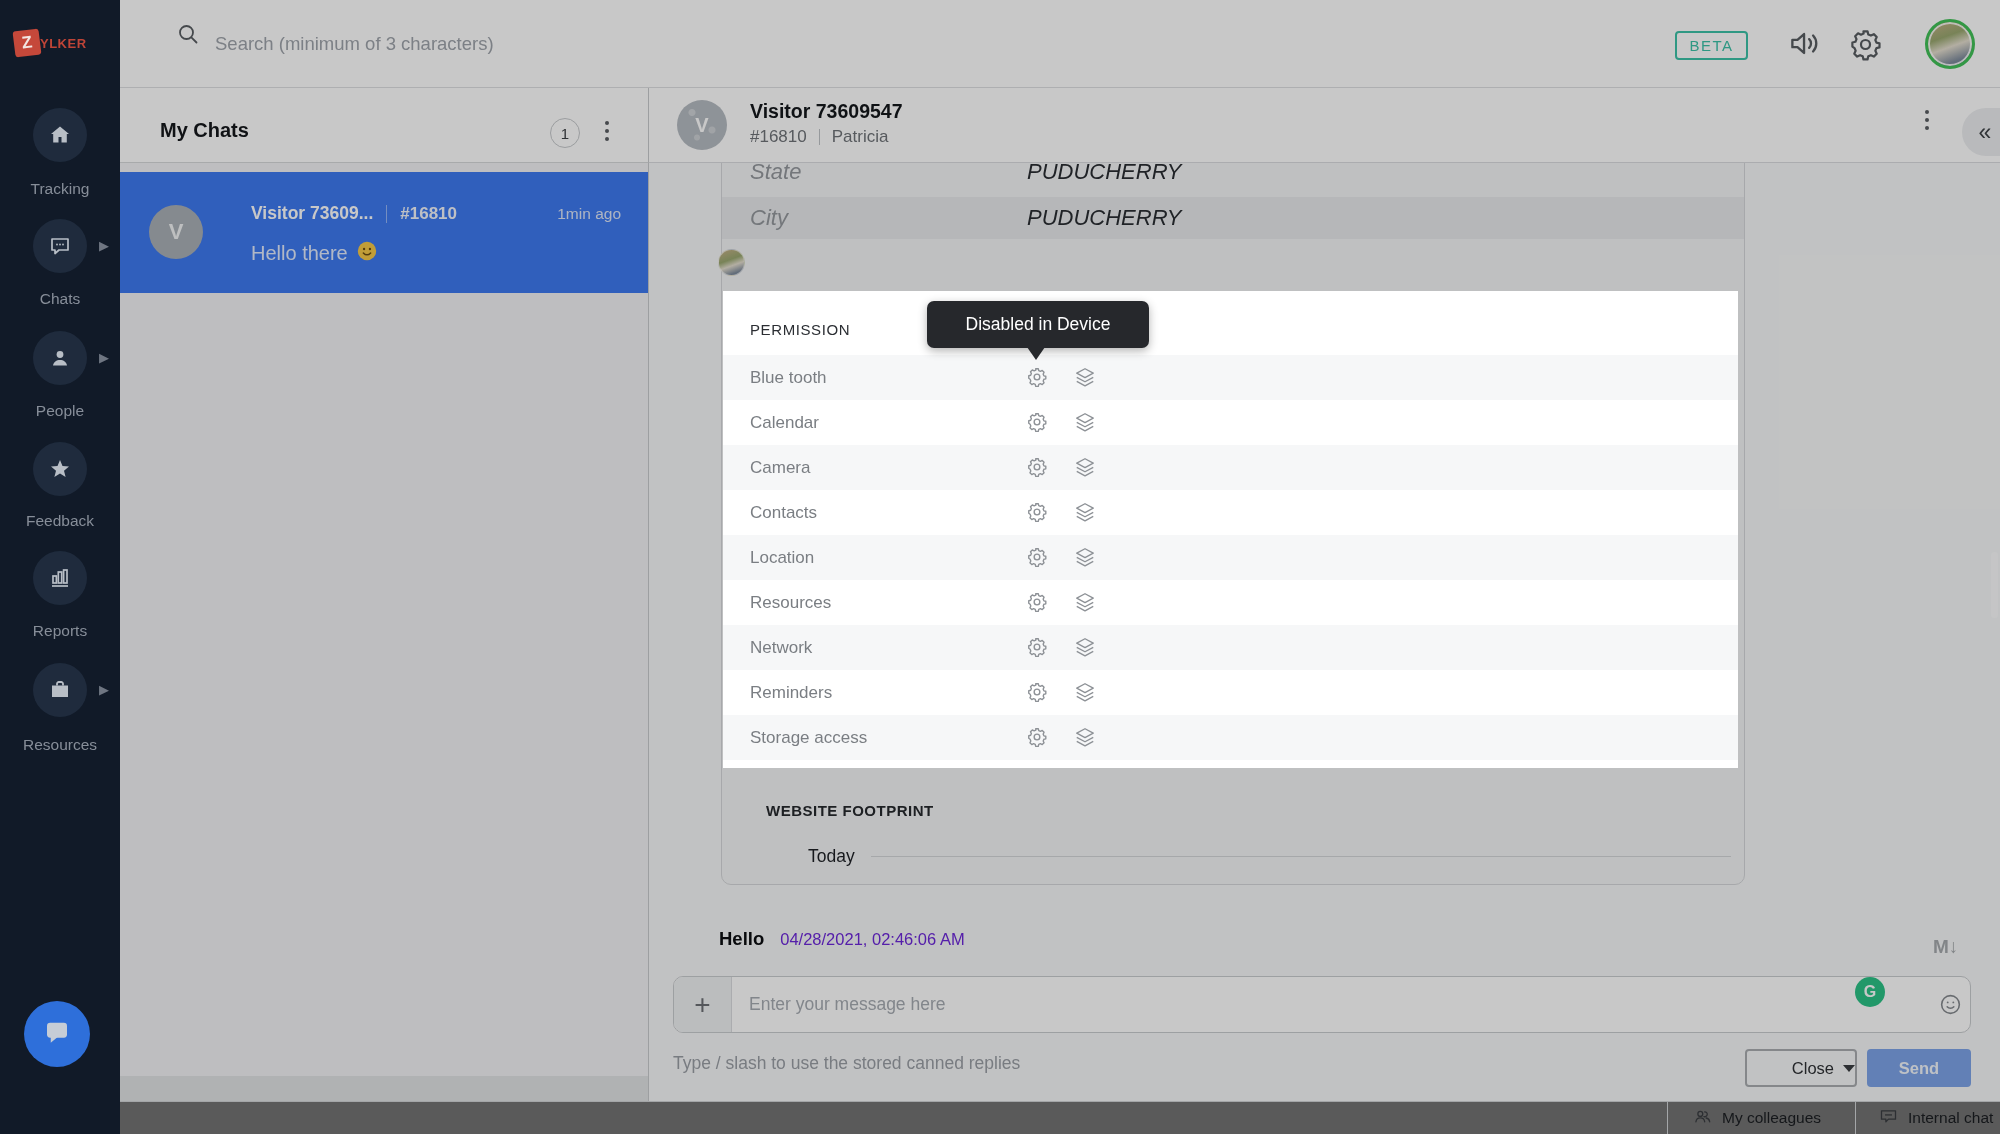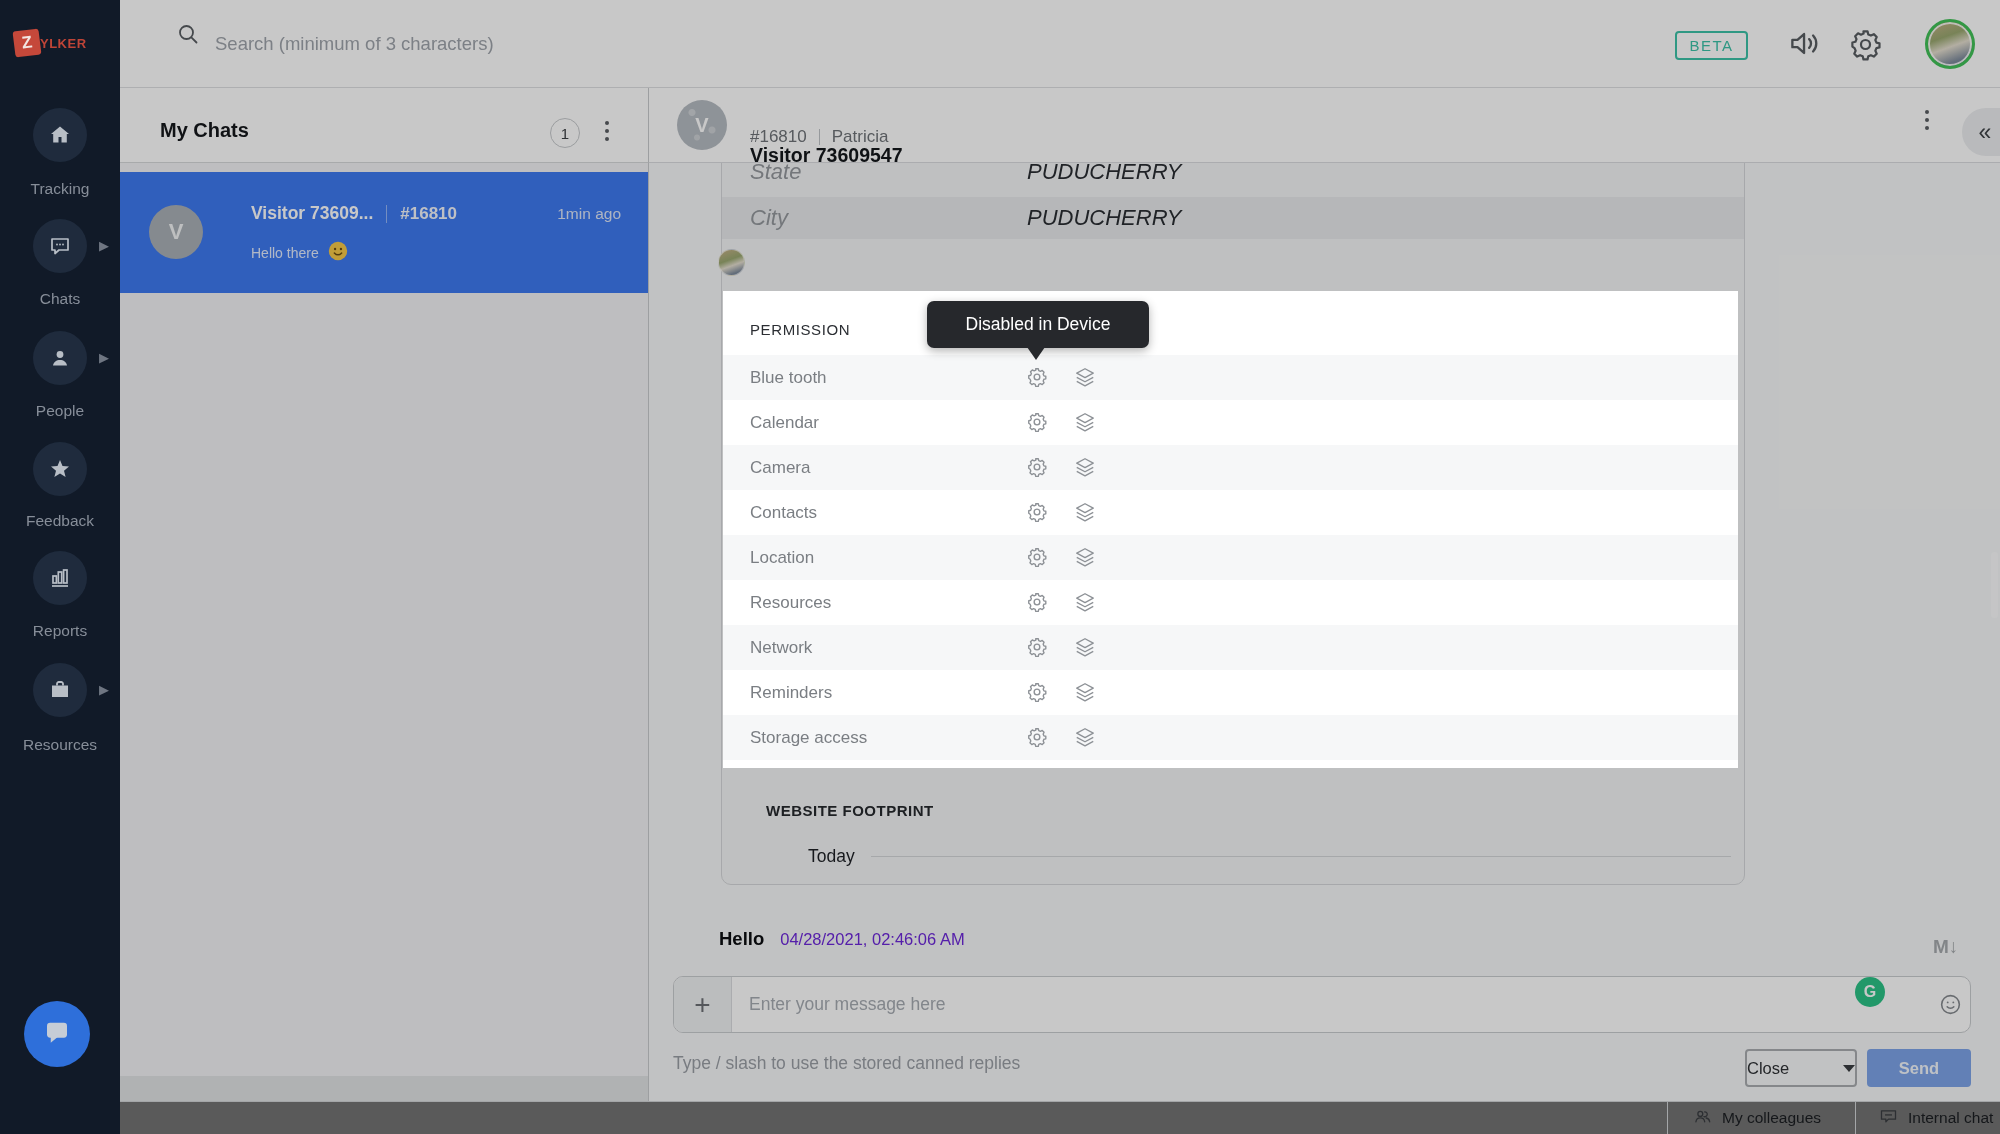--- a/index.html
+++ b/index.html
@@ -50,34 +50,34 @@
   .listbody { left:120px; top:163px; width:529px; height:938px; background:#f2f3f5; border-right:1px solid #c9cbce; z-index:3; }
   .listfooter { position:absolute; left:0; top:913px; width:528px; height:25px; background:#e1e3e5; }
   .chatitem { position:absolute; left:0; top:9px; width:528px; height:121px; background:#3e79f0; }
   .ci-avatar { position:absolute; left:29px; top:33px; width:54px; height:54px; border-radius:50%; background:#aab1b7;
                color:#f2f4f5; font-weight:bold; font-size:22px; display:flex; align-items:center; justify-content:center; }
   .ci-row1 { position:absolute; left:131px; top:31px; display:flex; align-items:center; }
   .ci-name { color:#ffffff; font-weight:bold; font-size:17.5px; }
   .ci-div { width:1px; height:18px; background:rgba(255,255,255,.45); margin:0 13px; }
   .ci-ticket { color:#f2f5fb; font-weight:bold; font-size:17px; }
   .ci-time { position:absolute; right:27px; top:33px; color:#dde6f8; font-size:15.5px; }
-  .ci-preview { position:absolute; left:131px; top:68px; color:rgba(255,255,255,.85); font-size:14px; display:flex; align-items:center; gap:8px; }
+  .ci-preview { position:absolute; left:131px; top:68px; color:rgba(255,255,255,.85); font-size:20px; display:flex; align-items:center; gap:8px; }
   .ci-preview svg { width:22px; height:22px; }
   .ci-mini { position:absolute; left:598px; top:77px; width:27px; height:27px; border-radius:50%;
              border:1px solid rgba(255,255,255,.6);
              background:linear-gradient(160deg,#c7b089 0%,#9aa870 40%,#e4decf 60%,#7e8b9c 85%); }
 
   
   .chatheader { left:649px; top:88px; width:1351px; height:75px; background:#ffffff; border-bottom:1px solid #dadcdf; z-index:5; }
   .ch-avatar { position:absolute; left:28px; top:12px; width:50px; height:50px; border-radius:50%; background:#b6bcc2;
                color:#fff; font-weight:bold; font-size:20px; display:flex; align-items:center; justify-content:center;
                background-image:radial-gradient(circle at 30% 25%, rgba(255,255,255,.35) 3px, transparent 4px),
                                 radial-gradient(circle at 70% 60%, rgba(255,255,255,.3) 3px, transparent 4px),
                                 radial-gradient(circle at 40% 75%, rgba(255,255,255,.3) 2.5px, transparent 3.5px); }
-  .ch-name { position:absolute; left:101px; top:12px; font-size:19.5px; font-weight:bold; color:#14171b;margin-top:44px; }
+  .ch-name { position:absolute; left:101px; top:12px; font-size:19.5px; font-weight:bold; color:#14171b; }
   .ch-sub { position:absolute; left:101px; top:39px; display:flex; align-items:center; font-size:17px; color:#6f7378; }
   .ch-sub .vline { width:1px; height:16px; background:#c0c3c7; margin:0 12px; }
   .ch-kebab { position:absolute; left:1276px; top:22px; }
   .collapse-pill { position:absolute; left:1313px; top:20px; width:60px; height:48px; border-radius:24px; background:#eceef0;
                    color:#3f4347; font-size:23px; display:flex; align-items:center; justify-content:center; padding-right:14px; }
 
   
   .card { left:721px; top:140px; width:1024px; height:745px; background:#f4f5f7; border:1px solid #d5d7da; border-radius:10px; z-index:2; }
   .infrow { position:absolute; left:0; width:1022px; height:42px; line-height:42px; font-size:22px;font-style:italic; }
   .inf-label { position:absolute; left:28px; color:#94989d; }
@@ -118,21 +118,21 @@
               font-size:28px; color:#6b6f74; }
   .msg-input { position:absolute; left:75px; top:0; width:1080px; height:55px; border:none; outline:none; background:transparent;
                font-size:17.5px; color:#333; font-family:"Liberation Sans",sans-serif; }
   .msg-input::placeholder { color:#a6abb2; }
   .grammarly { position:absolute; left:1181px; top:0; width:30px; height:30px; border-radius:50%; background:#2cc287;
                color:#ffffff; font-weight:bold; font-size:16px; display:flex; align-items:center; justify-content:center; }
   .smiley-btn { position:absolute; left:1264px; top:15px; width:25px; height:25px; color:#85898e; }
   .smiley-btn svg { width:25px; height:25px; }
   .hint { left:673px; top:1053px; font-size:17.5px; color:#9a9ea5; z-index:3; }
   .close-btn { left:1745px; top:1049px; width:112px; height:38px; border:2px solid #aaadb1; border-radius:4px; z-index:3;
-               display:flex; align-items:center; justify-content:space-between; gap:9px; font-size:16.5px; color:#2e3135; background:transparent; }
+               display:flex; align-items:center; justify-content:flex-end; gap:9px; font-size:16.5px; color:#2e3135; background:transparent; }
   .caret-down { width:0; height:0; border-left:6px solid transparent; border-right:6px solid transparent; border-top:7px solid #3a3d41; }
   .send-btn { left:1867px; top:1049px; width:104px; height:38px; background:#7da4e8; border-radius:4px; z-index:3;
               display:flex; align-items:center; justify-content:center; font-size:16.5px; font-weight:600; color:#f2f6fc; }
 
   
   .bottombar { left:120px; top:1101px; width:1880px; height:33px; background:#737373; border-top:1px solid #d2d4d7; z-index:3; }
   .bb-div { position:absolute; top:0; width:1px; height:32px; background:#d2d4d7; }
   .bb-group { position:absolute; top:0; height:32px; display:flex; align-items:center; gap:9px; color:#1b1e22; font-size:15.5px; }
   .bb-group svg { width:21px; height:21px; color:#3a3d41; }
 

